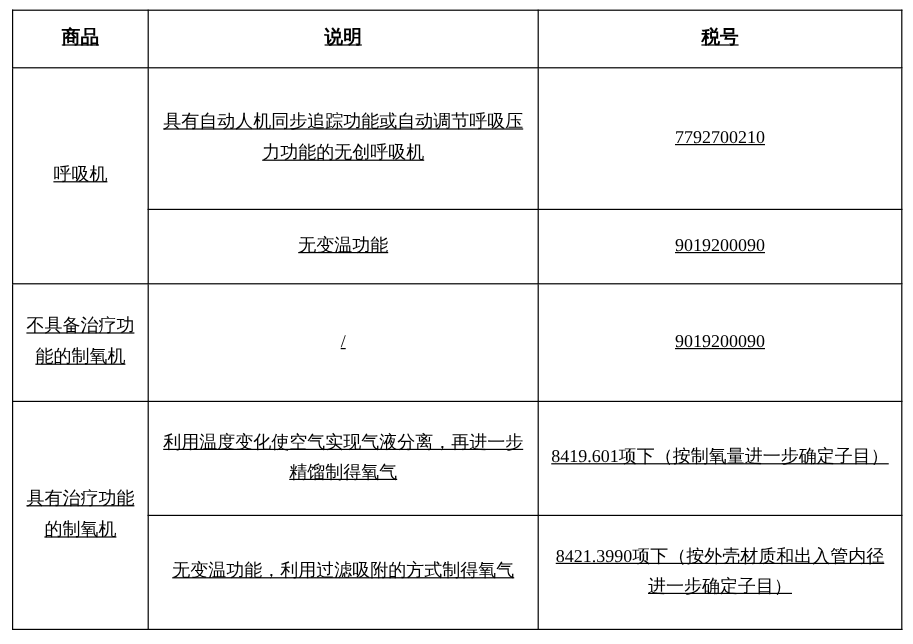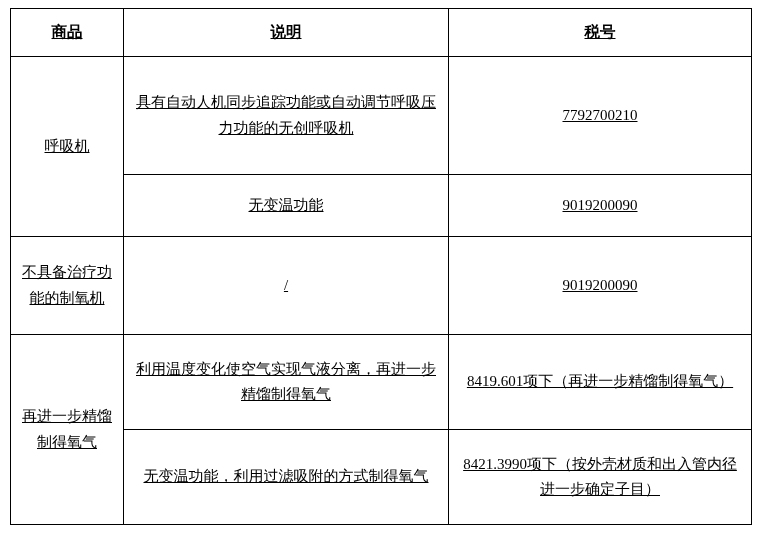--- a/index.html
+++ b/index.html
@@ -86,23 +86,23 @@
       <tr style="height:62px;">
         <td class="desc-cell">无变温功能</td>
         <td class="code-cell">9019200090</td>
       </tr>
       <tr style="height:98px;">
         <td class="cat-cell">不具备治疗功能的制氧机</td>
         <td class="desc-cell slash">/</td>
         <td class="code-cell">9019200090</td>
       </tr>
       <tr style="height:95px;">
-        <td class="cat-cell" rowspan="2">再进一步精馏制得氧气</td>
+        <td class="cat-cell" rowspan="2">具有治疗功能的制氧机</td>
         <td class="desc-cell">利用温度变化使空气实现气液分离，再进一步精馏制得氧气</td>
-        <td class="code-cell">8419.601项下（再进一步精馏制得氧气）</td>
+        <td class="code-cell">8419.601项下（按制氧量进一步确定子目）</td>
       </tr>
       <tr style="height:95px;">
         <td class="desc-cell">无变温功能，利用过滤吸附的方式制得氧气</td>
         <td class="code-cell">8421.3990项下（按外壳材质和出入管内径进一步确定子目）</td>
       </tr>
     </tbody>
   </table>
 </div>
 
 </body></html>

